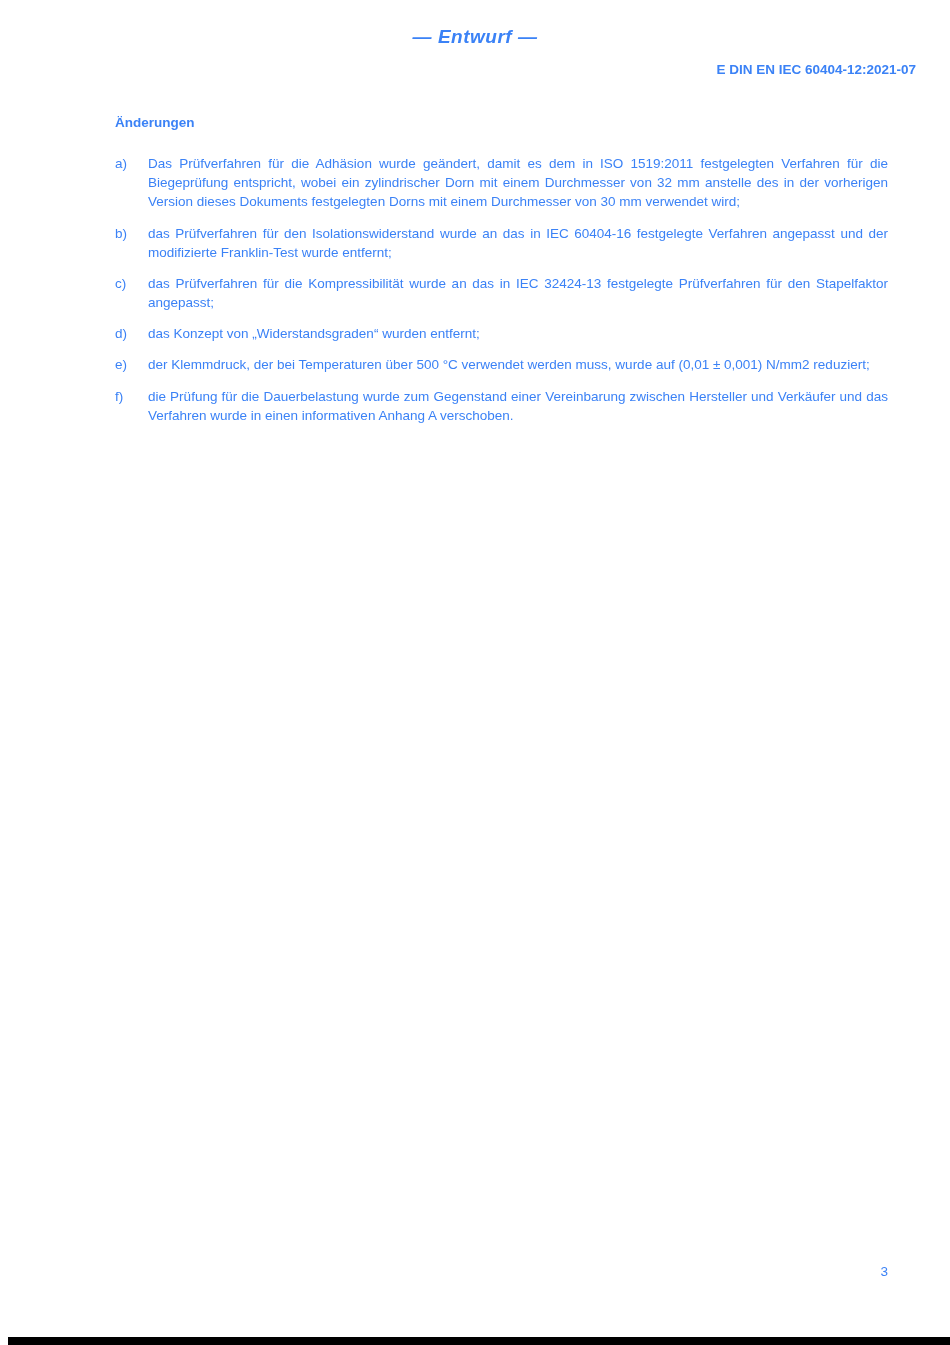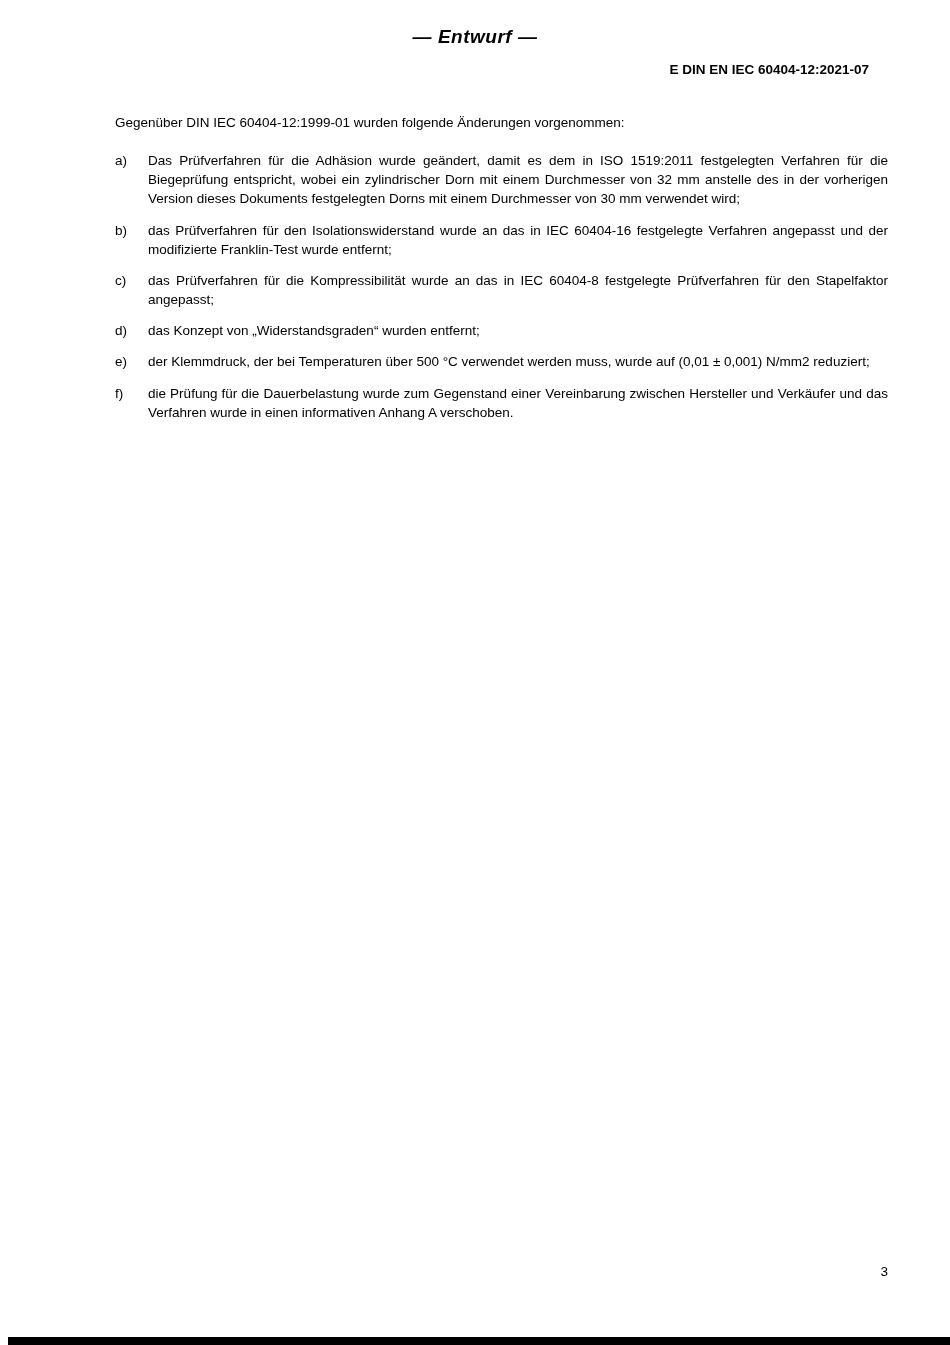--- a/index.html
+++ b/index.html
@@ -6,35 +6,35 @@
     margin: 0;
     padding: 0;
     background: #ffffff;
   }
   .page {
     position: relative;
     width: 950px;
     height: 1345px;
     background: #ffffff;
     font-family: "Liberation Sans", sans-serif;
-    color: #000000;
+    color: #3b82f6;
     overflow: hidden;
     box-sizing: border-box;
   }
   .header-draft {
     padding-top: 26px;
     text-align: center;
     font-size: 19px;
     font-weight: bold;
     font-style: italic;
     letter-spacing: 0.5px;
   }
   .header-doc {
     margin-top: 14px;
-    padding-right: 81px;
+    padding-right: 34px;
     text-align: right;
     font-size: 13.5px;
     font-weight: bold;
   }
   .body-content {
     margin: 36px 62px 0 115px;
     font-size: 13.5px;
     line-height: 1.42;
   }
   .section-heading {
@@ -80,38 +80,38 @@
 <body>
 
 <div class="page">
 
   <div class="header-draft">— Entwurf —</div>
 
   <div class="header-doc">E DIN EN IEC 60404-12:2021-07</div>
 
   <div class="body-content">
 
+    <div class="section-heading">Änderungen</div>
 
-    <p class="intro-paragraph">Gegenüber DIN IEC 60404-12:1999-01 wurden folgende Änderungen vorgenommen:</p>
 
     <div class="change-list">
 
       <div class="list-item">
         <span class="li-label">a)</span>
         <span class="li-text">Das Prüfverfahren für die Adhäsion wurde geändert, damit es dem in ISO 1519:2011 festgelegten Verfahren für die Biegeprüfung entspricht, wobei ein zylindrischer Dorn mit einem Durchmesser von 32 mm anstelle des in der vorherigen Version dieses Dokuments festgelegten Dorns mit einem Durchmesser von 30 mm verwendet wird;</span>
       </div>
 
       <div class="list-item">
         <span class="li-label">b)</span>
         <span class="li-text">das Prüfverfahren für den Isolationswiderstand wurde an das in IEC 60404-16 festgelegte Verfahren angepasst und der modifizierte Franklin-Test wurde entfernt;</span>
       </div>
 
       <div class="list-item">
         <span class="li-label">c)</span>
-        <span class="li-text">das Prüfverfahren für die Kompressibilität wurde an das in IEC 60404-8 festgelegte Prüfverfahren für den Stapelfaktor angepasst;</span>
+        <span class="li-text">das Prüfverfahren für die Kompressibilität wurde an das in IEC 32424-13 festgelegte Prüfverfahren für den Stapelfaktor angepasst;</span>
       </div>
 
       <div class="list-item">
         <span class="li-label">d)</span>
         <span class="li-text">das Konzept von „Widerstandsgraden“ wurden entfernt;</span>
       </div>
 
       <div class="list-item">
         <span class="li-label">e)</span>
         <span class="li-text">der Klemmdruck, der bei Temperaturen über 500 °C verwendet werden muss, wurde auf (0,01 ± 0,001) N/mm2 reduziert;</span>

